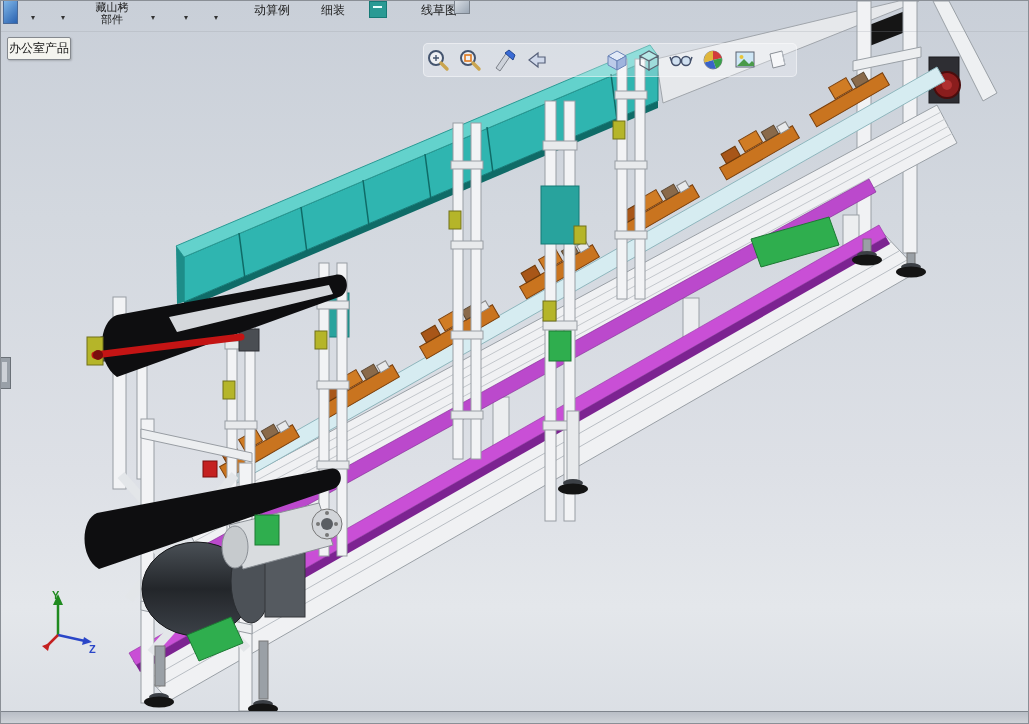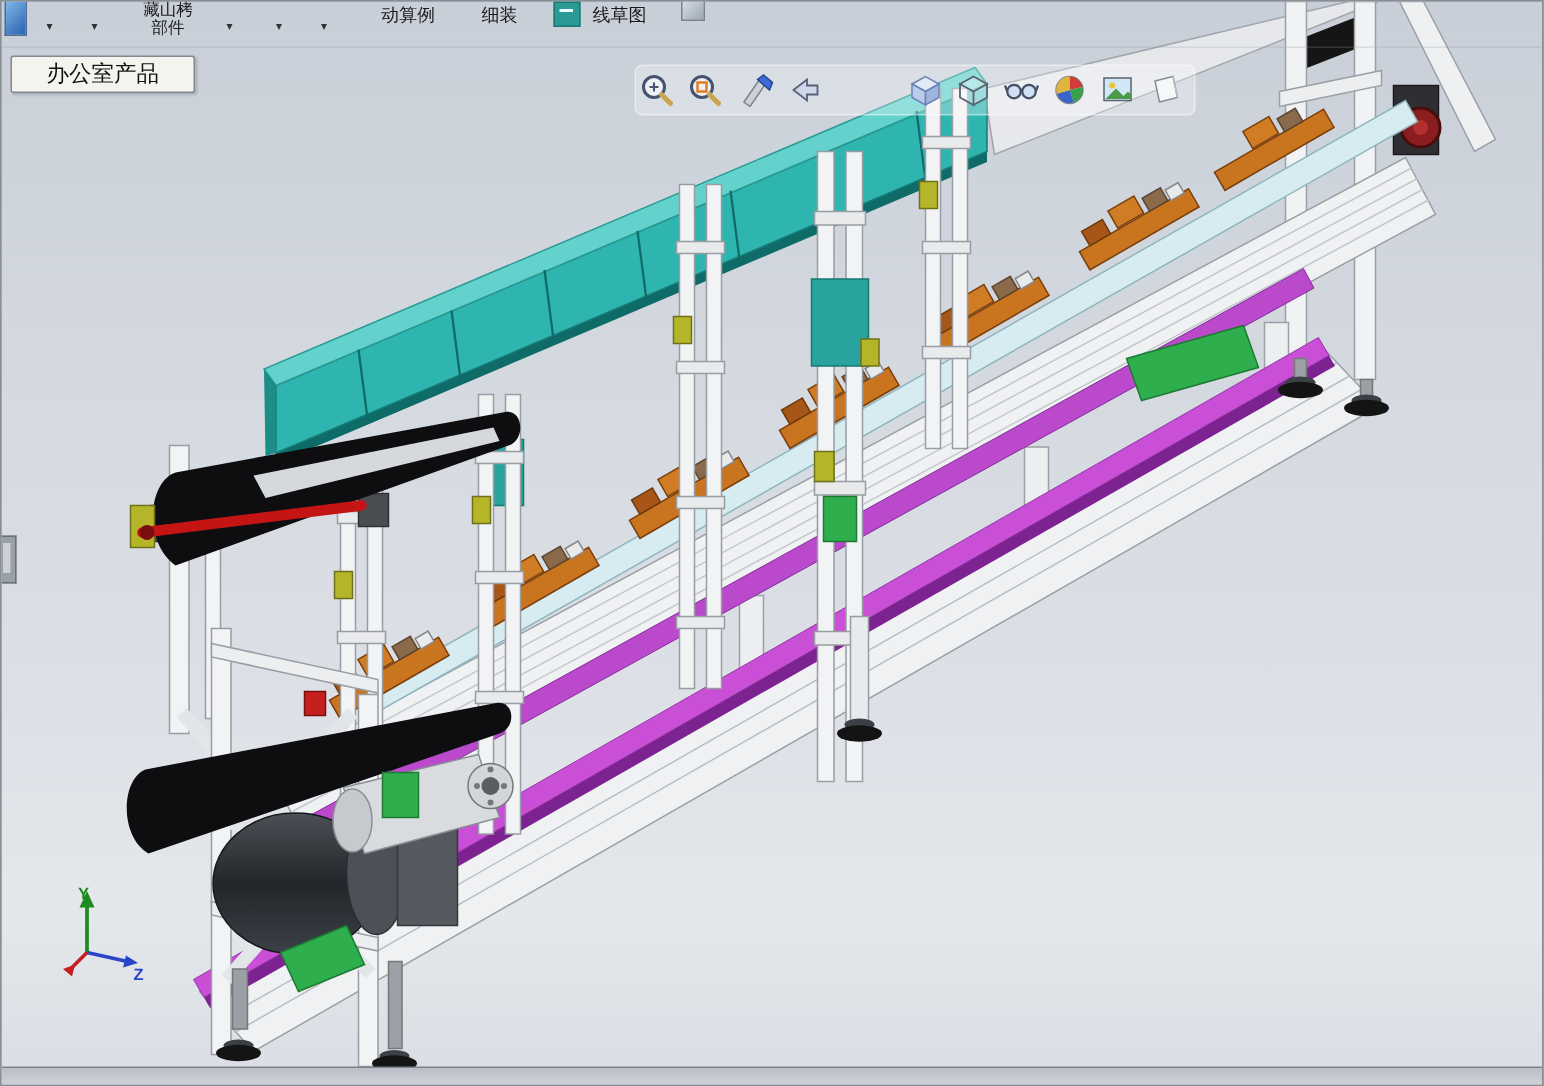--- a/index.html
+++ b/index.html
@@ -12,22 +12,22 @@
   .tb-item{position:absolute;top:1px;font-size:12px;color:#1a1a1a;white-space:nowrap;cursor:default;margin-left:12px;}
   .tb-group{position:absolute;top:0;font-size:11px;line-height:12px;color:#1a1a1a;text-align:center;cursor:default;}
   .dd{position:absolute;top:12px;font-size:8px;color:#333;cursor:default;}
   .tb-icon-partial{position:absolute;left:2px;top:0;width:13px;height:22px;
     background:linear-gradient(135deg,#7fb6e8,#2a62b0);border:1px solid #4a6a98;border-top:none;}
   .tb-icon-small{position:absolute;left:368px;top:0;width:16px;height:15px;
     background:#2a9a94;border:1px solid #157a76;}
   .tb-icon-small::after{content:"";position:absolute;left:3px;top:4px;width:9px;height:2px;background:#e8fffd;}
   .tb-icon-partial2{position:absolute;left:453px;top:0;width:14px;height:12px;
     background:linear-gradient(135deg,#d8dde4,#9aa6b4);border:1px solid #7a828c;border-top:none;}
-  .office-tab{position:absolute;left:6px;top:36px;padding:2px 23px;background:#f4f4ef;
-    border:1px solid #85898f;border-radius:2px;font-size:15px;color:#111;
+  .office-tab{position:absolute;left:6px;top:36px;padding:2px 1px;background:#f4f4ef;
+    border:1px solid #85898f;border-radius:2px;font-size:12px;color:#111;
     box-shadow:1px 1px 2px rgba(0,0,0,0.18);cursor:default;}
   .view-toolbar{position:absolute;left:422px;top:42px;width:372px;height:32px;
     background:rgba(252,253,255,0.30);border-radius:5px;border:1px solid rgba(255,255,255,0.45);}
   .vt-icon{position:absolute;top:3px;width:26px;height:26px;cursor:pointer;}
   .vt-icon svg{width:26px;height:26px;display:block;}
   .splitter-tab{position:absolute;left:0;top:356px;width:9px;height:30px;background:#99a0a8;
     border:1px solid #6a7077;border-left:none;cursor:pointer;}
   .splitter-tab::after{content:"";position:absolute;left:1px;top:4px;width:5px;height:20px;background:#cdd1d7;}
   .bottom-strip{position:absolute;left:0;top:710px;width:100%;height:14px;
     background:linear-gradient(180deg,#b9bec6,#d4d8dd);border-top:1px solid #7e848c;}
@@ -275,21 +275,21 @@
       <div>部件</div>
     </div>
     <span class="dd" style="left:30px">▾</span>
     <span class="dd" style="left:60px">▾</span>
     <span class="dd" style="left:150px">▾</span>
     <span class="dd" style="left:183px">▾</span>
     <span class="dd" style="left:213px">▾</span>
     <span class="tb-item" style="left:241px">动算例</span>
     <span class="tb-item" style="left:308px">细装</span>
     <span class="tb-icon-small"></span>
-    <span class="tb-item" style="left:382px">线草图</span>
+    <span class="tb-item" style="left:408px">线草图</span>
     <span class="tb-icon-partial2"></span>
   </div>
 
   <div class="office-tab">办公室产品</div>
 
   <div class="view-toolbar">
     <span class="vt-icon" style="left:1px">
       <svg viewBox="0 0 26 26">
           <circle cx="11" cy="11" r="7" fill="rgba(255,255,255,0.55)" stroke="#44546e" stroke-width="2"></circle>
           <path d="M16,16 L22,22" stroke="#caa54f" stroke-width="3.4" stroke-linecap="round"></path>

